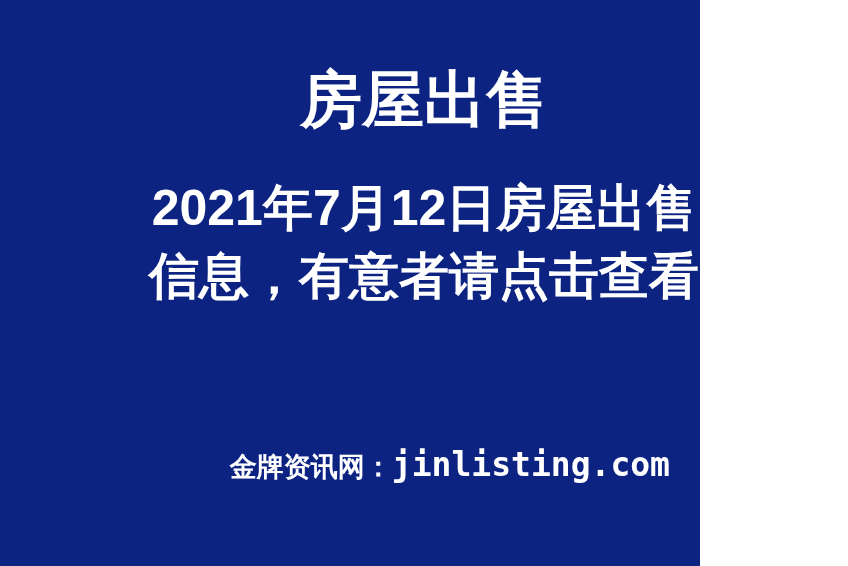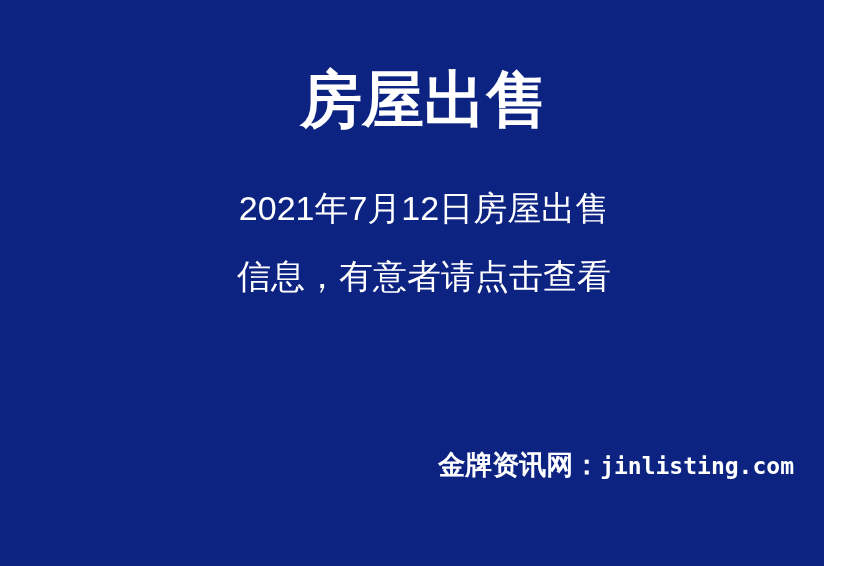--- a/index.html
+++ b/index.html
@@ -7,21 +7,21 @@
     padding: 0;
   }
   body {
     width: 848px;
     height: 566px;
     overflow: hidden;
     font-family: "Liberation Sans", "DejaVu Sans", sans-serif;
   }
   #poster {
     position: relative;
-    width: 824px;
+    width: 700px;
     height: 566px;
     background: #0c2382;
     box-sizing: border-box;
     overflow: hidden;
   }
   #title {
     position: absolute;
     left: 0;
     top: 62px;
     width: 848px;
@@ -36,43 +36,43 @@
   #body-block {
     position: absolute;
     left: 0;
     top: 174px;
     width: 848px;
     text-align: center;
   }
   .body-line {
     display: block;
     color: #ffffff;
-    font-size: 34px;
+    font-size: 50px;
     line-height: 68px;
-    font-weight: normal;
+    font-weight: bold;
     white-space: nowrap;
   }
   #footer {
     position: absolute;
     right: 30px;
     top: 448px;
     color: #ffffff;
     font-size: 27px;
     line-height: 34px;
     font-weight: bold;
     white-space: nowrap;
     text-align: right;
   }
   #footer .brand {
     font-family: "Liberation Sans", "DejaVu Sans", sans-serif;
     text-align: right;
   }
   #footer .domain {
     font-family: "DejaVu Sans Mono", "Liberation Mono", monospace;
-    font-size: 23px;
+    font-size: 33px;
     letter-spacing: 0px;
     margin-top: 28px;
   }
 </style>
 </head>
 <body>
 
 <div id="poster" style="background: rgb(12, 35, 130);">
 
   <div id="title">房屋出售</div>

